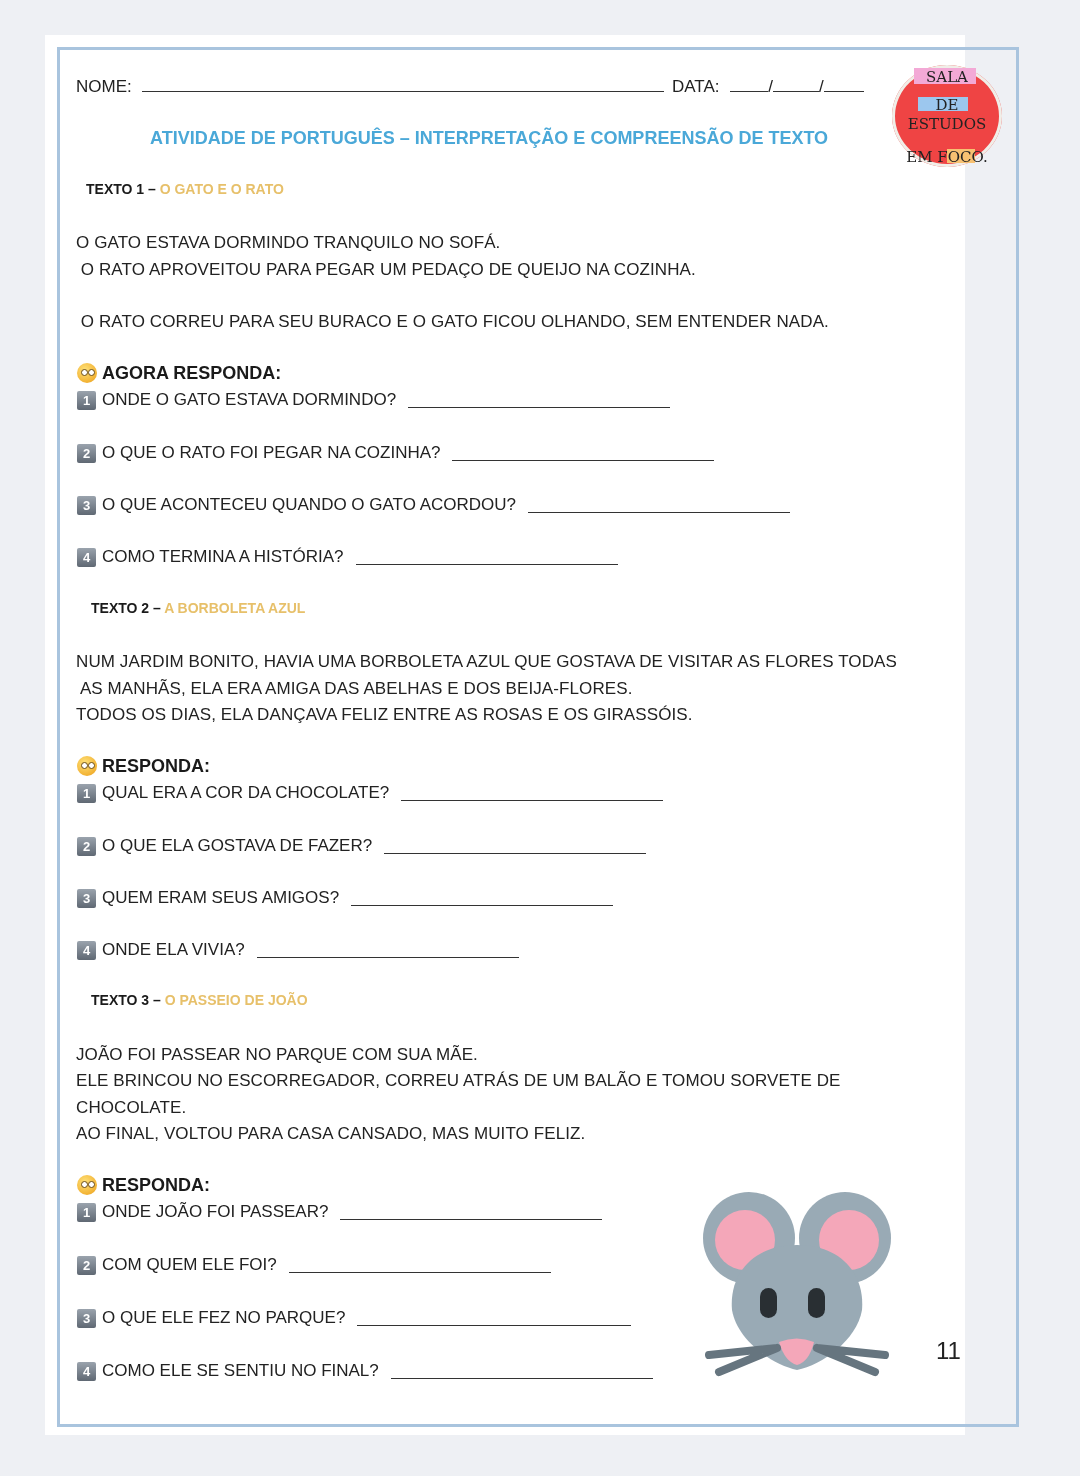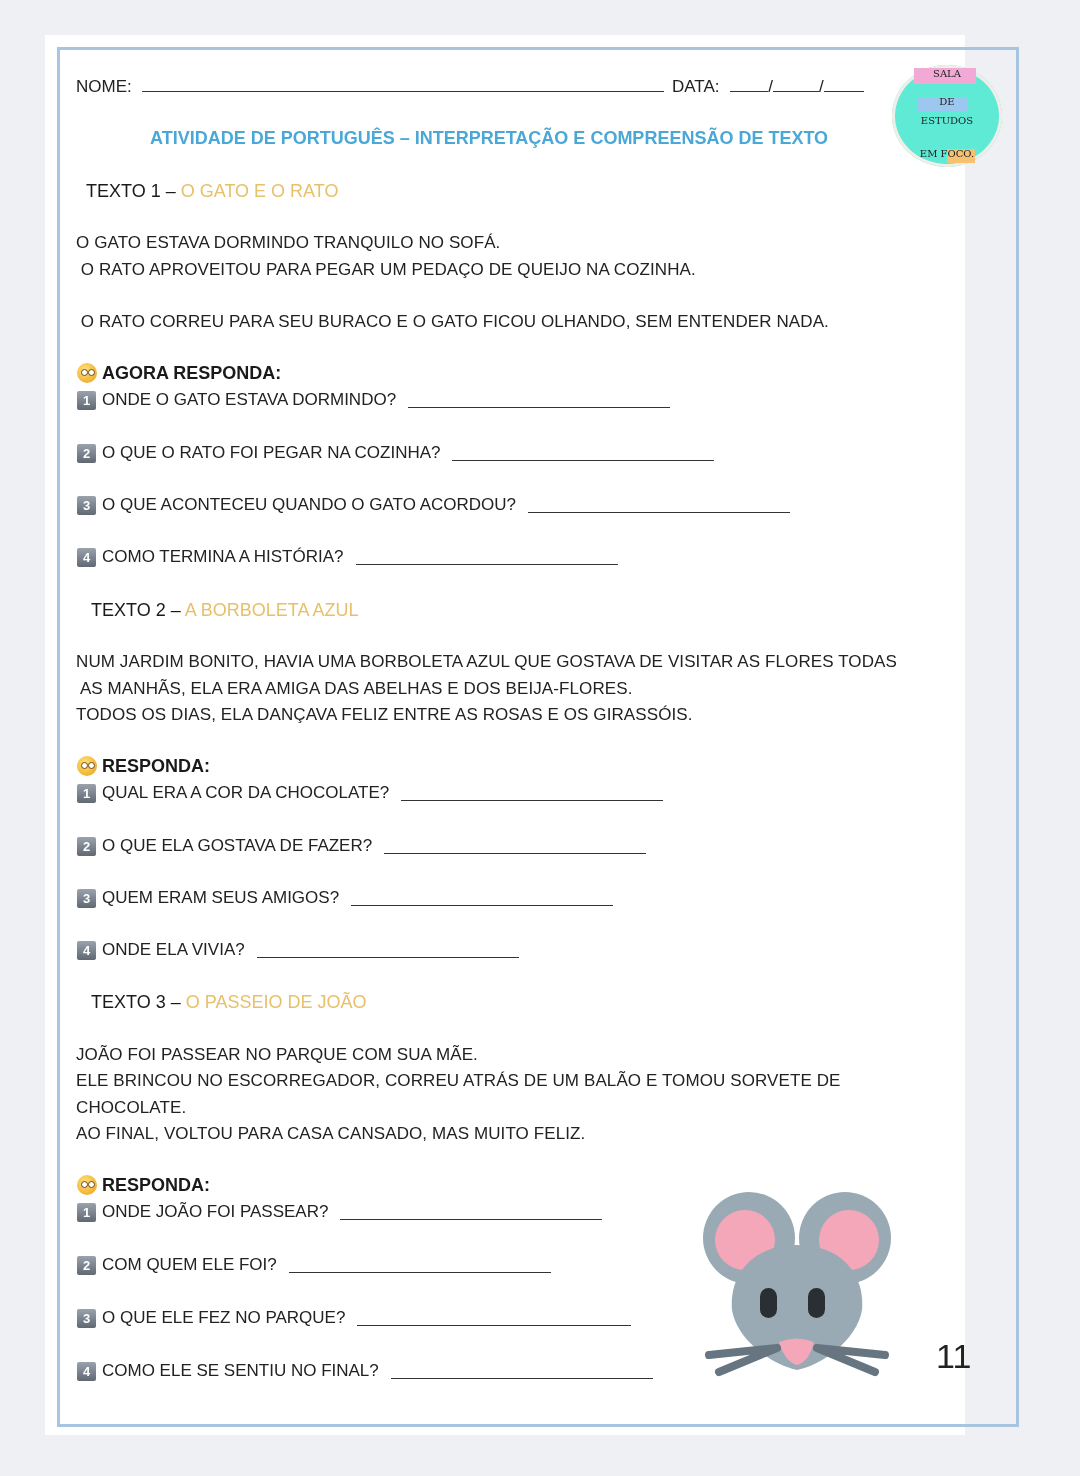--- a/index.html
+++ b/index.html
@@ -11,21 +11,21 @@
     position:absolute; left:45px; top:35px; width:920px; height:1400px; background:#fff;
   }
   .frame {
     position:absolute; left:12px; top:12px; width:962px; height:1380px;
     border:3px solid #a9c4de; box-sizing:border-box;
   }
   .abs { position:absolute; white-space:nowrap; }
   .txt { font-size:17px; letter-spacing:0.1px; }
   .hdr-label { font-size:17px; }
   .title { font-size:18px; font-weight:bold; color:#4aa8d8; }
-  .section-title { font-size:18px; font-weight:normal; color:#1a1a1a; }
+  .section-title { font-size:14px; font-weight:bold; color:#1a1a1a; }
   .section-title .accent { color:#e7c06a; }
   .respond { font-size:18px; font-weight:bold; color:#1a1a1a; display:flex; gap:5px; }
   .face {
     width:20px; height:20px; border-radius:50%;
     background:radial-gradient(circle at 40% 35%, #ffe27a, #f2b233 70%, #d99320);
     position:relative; display:inline-block;
   }
   .face::before, .face::after {
     content:""; position:absolute; top:6px; width:5px; height:5px; border-radius:50%;
     background:#fff; border:1px solid #6a4a10;
@@ -34,28 +34,28 @@
   .face::after { left:11px; }
   .q { font-size:17px; display:flex; align-items:center; gap:6px; }
   .num {
     width:19px; height:19px; border-radius:2px;
     background:linear-gradient(#9aa3ad, #5f6873); color:#fff; font-size:13px; font-weight:bold;
     display:inline-flex; align-items:center; justify-content:center;
   }
   .blank { display:inline-block; border-bottom:1px solid #333; height:14px; margin-left:6px; }
   .logo {
     position:absolute; left:847px; top:30px; width:110px; height:102px; border-radius:50%;
-    background:#5eead4; box-shadow: inset 0 0 0 3px #f0eee8;
-    font-family:"DejaVu Serif", serif; font-size:10px; color:#222; text-align:center;
+    background:#ef4444; box-shadow: inset 0 0 0 3px #f0eee8;
+    font-family:"DejaVu Serif", serif; font-size:15px; color:#222; text-align:center;
   }
   .logo span { position:absolute; left:0; right:0; }
   .logo .hl-pink { position:absolute; left:22px; top:3px; width:62px; height:16px; background:#f3a9d6; }
   .logo .hl-blue { position:absolute; left:26px; top:32px; width:50px; height:14px; background:#9cc7ee; }
   .logo .hl-org  { position:absolute; left:55px; top:84px; width:28px; height:14px; background:#f7c172; }
-  .page-num { font-size:34px; color:#222; }
+  .page-num { font-size:24px; color:#222; }
 </style>
 </head>
 <body>
 
 <div class="sheet">
   <div class="frame"></div>
 
   <div class="abs hdr-label" style="left:31px; top:42px;">
     <span>NOME:</span>
     <span class="blank" style="width:522px;"></span>

